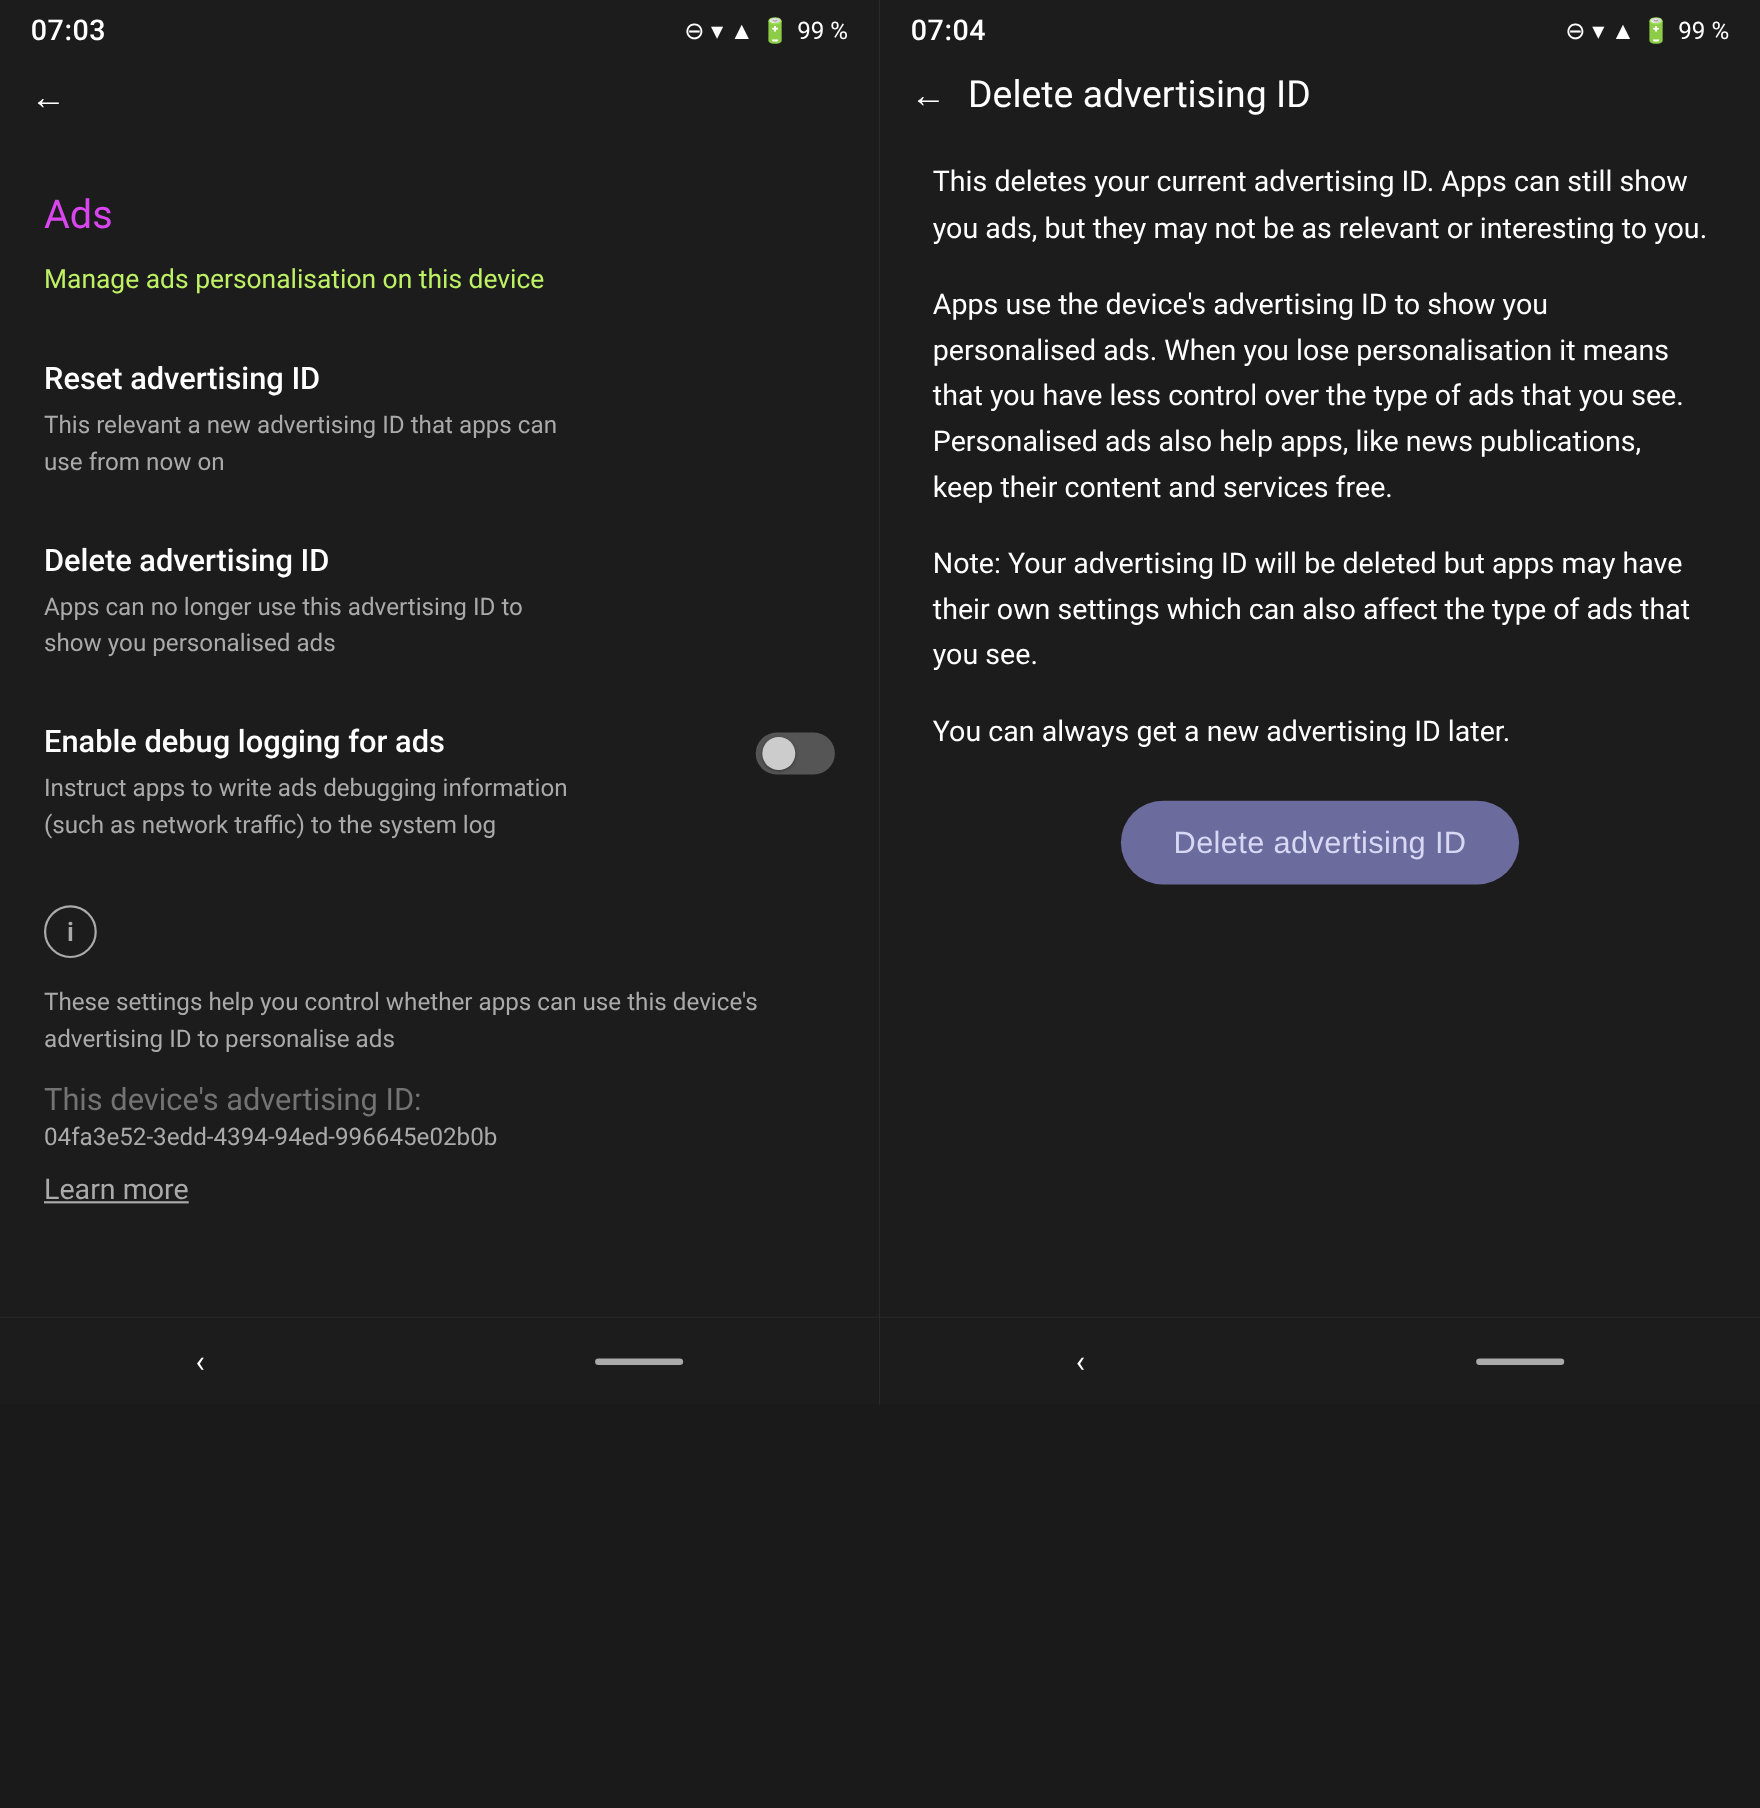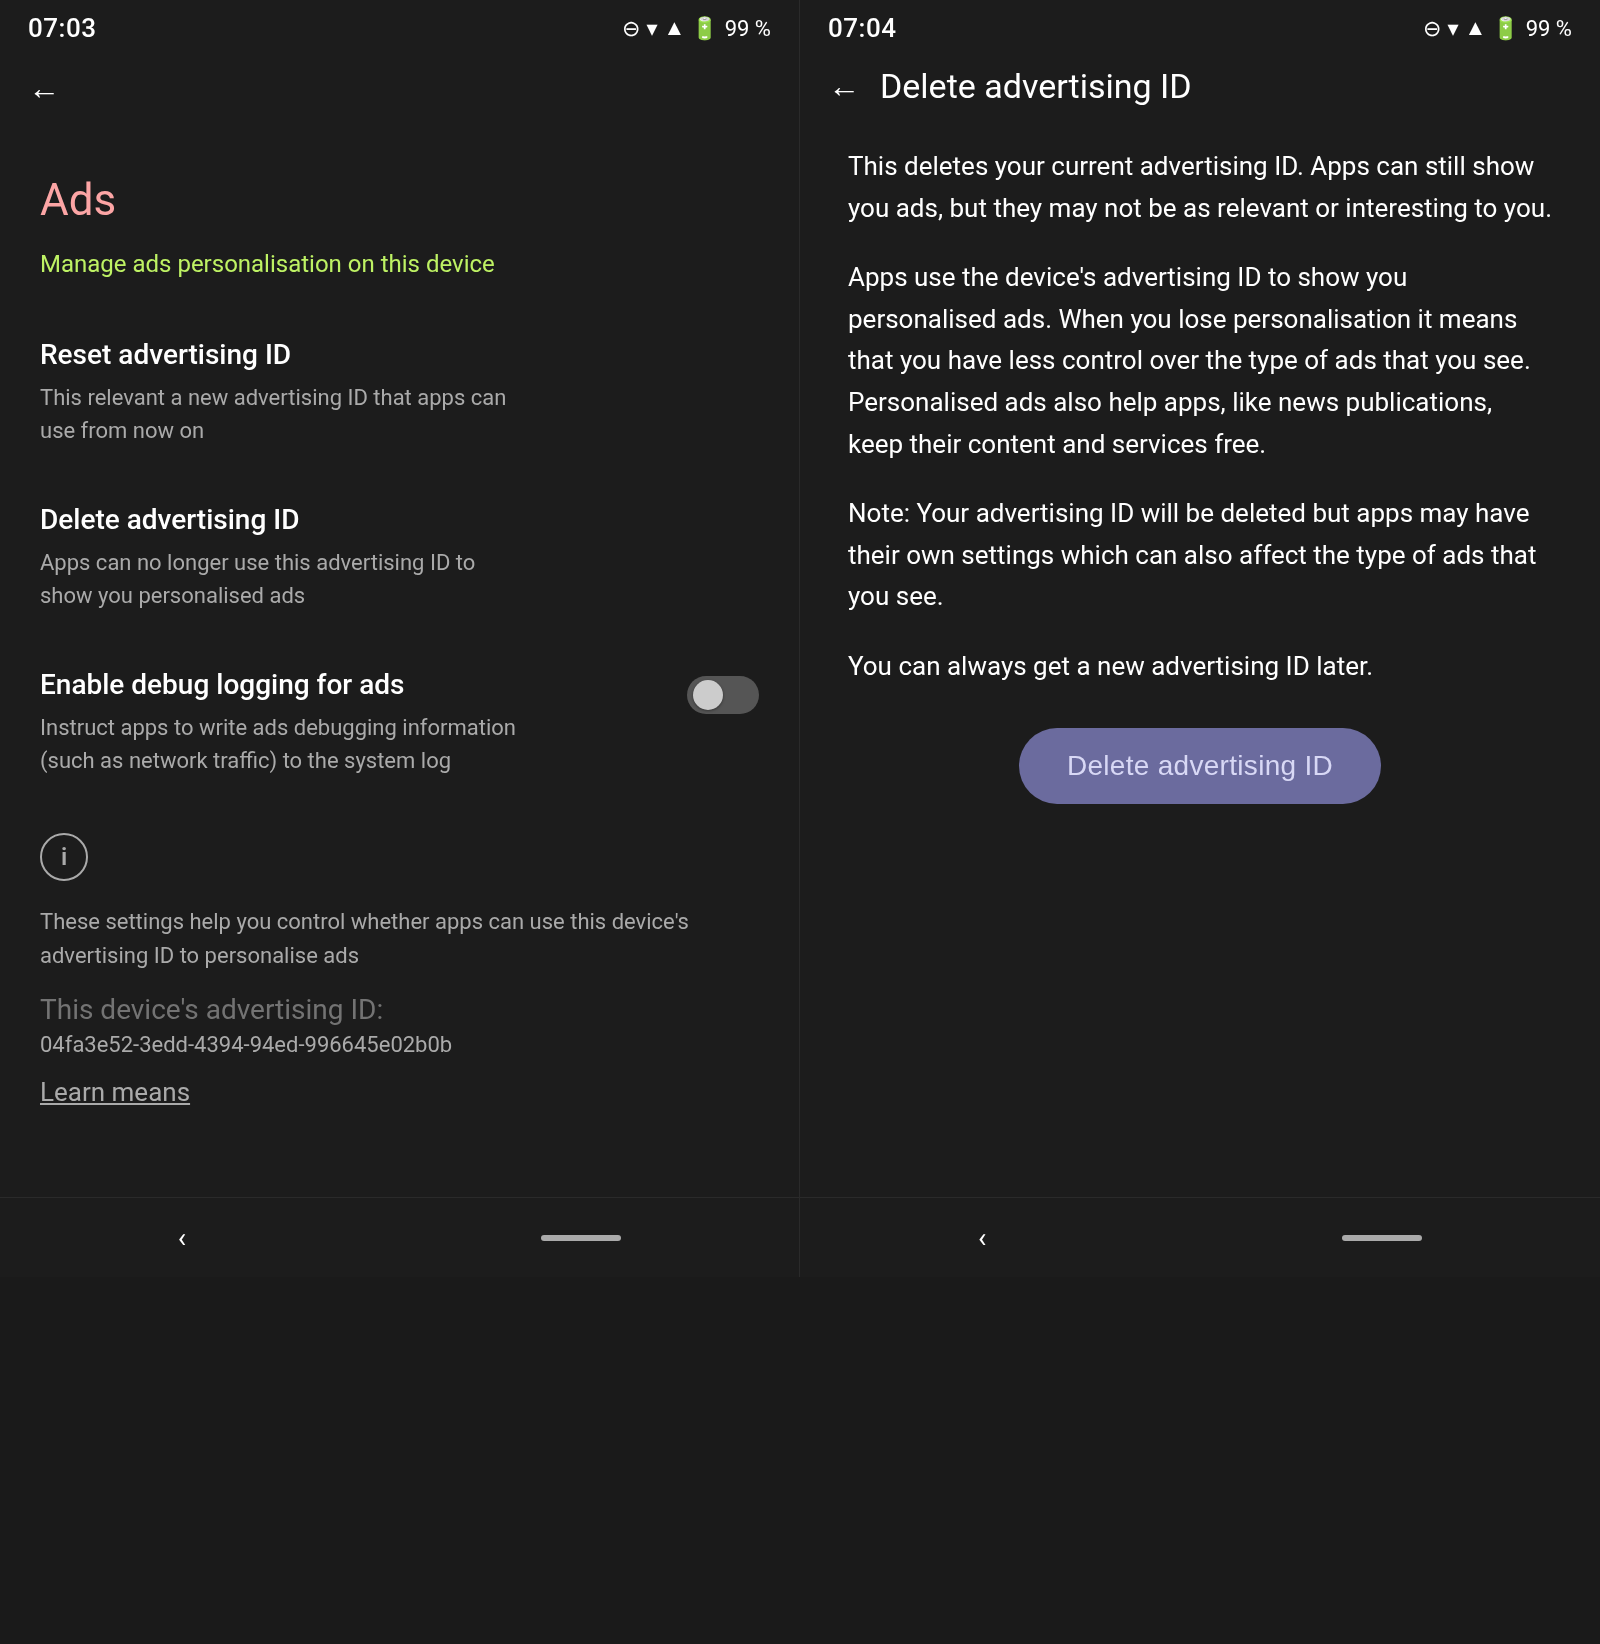--- a/index.html
+++ b/index.html
@@ -64,22 +64,22 @@
 
     
     .content {
       padding: 20px 40px 30px 40px;
       flex: 1;
       overflow-y: auto;
     }
 
     
     .page-title {
-      color: #fca5a5;
-      font-size: 44px;
+      color: #d946ef;
+      font-size: 36px;
       font-weight: 400;
       margin-bottom: 24px;
       margin-top: 40px;
     }
     .page-subtitle {
       color: #bef264;
       font-size: 24px;
       font-weight: 400;
       margin-bottom: 40px;
     }
@@ -291,21 +291,21 @@
       </div>
     </div>
 
     <div class="info-section">
       <div class="info-icon">
         <span>i</span>
       </div>
       <div class="info-text">These settings help you control whether apps can use this device's advertising ID to personalise ads</div>
       <div class="info-id-label">This device's advertising ID:</div>
       <div class="info-id">04fa3e52-3edd-4394-94ed-996645e02b0b</div>
-      <span class="learn-more">Learn means</span>
+      <span class="learn-more">Learn more</span>
     </div>
   </div>
 
   <div class="bottom-nav">
     <span class="nav-back-arrow">‹</span>
     <div class="nav-pill"></div>
   </div>
 </div>
 
 <div class="panel">

